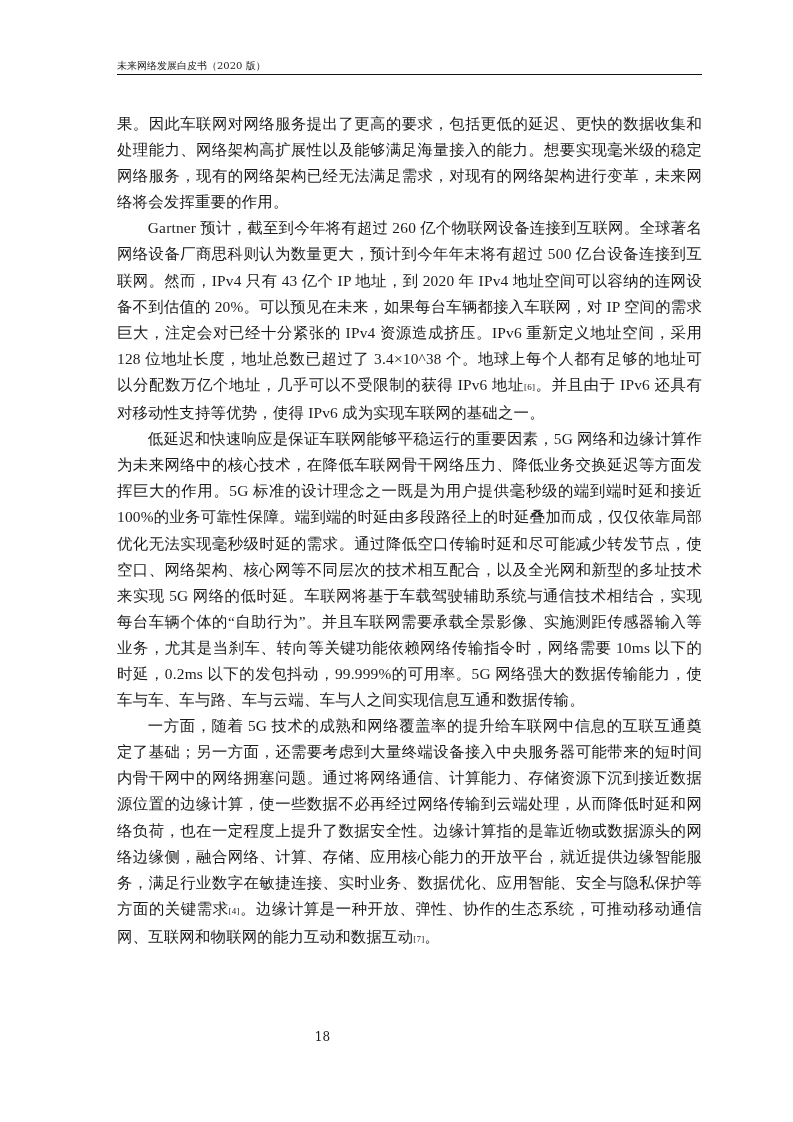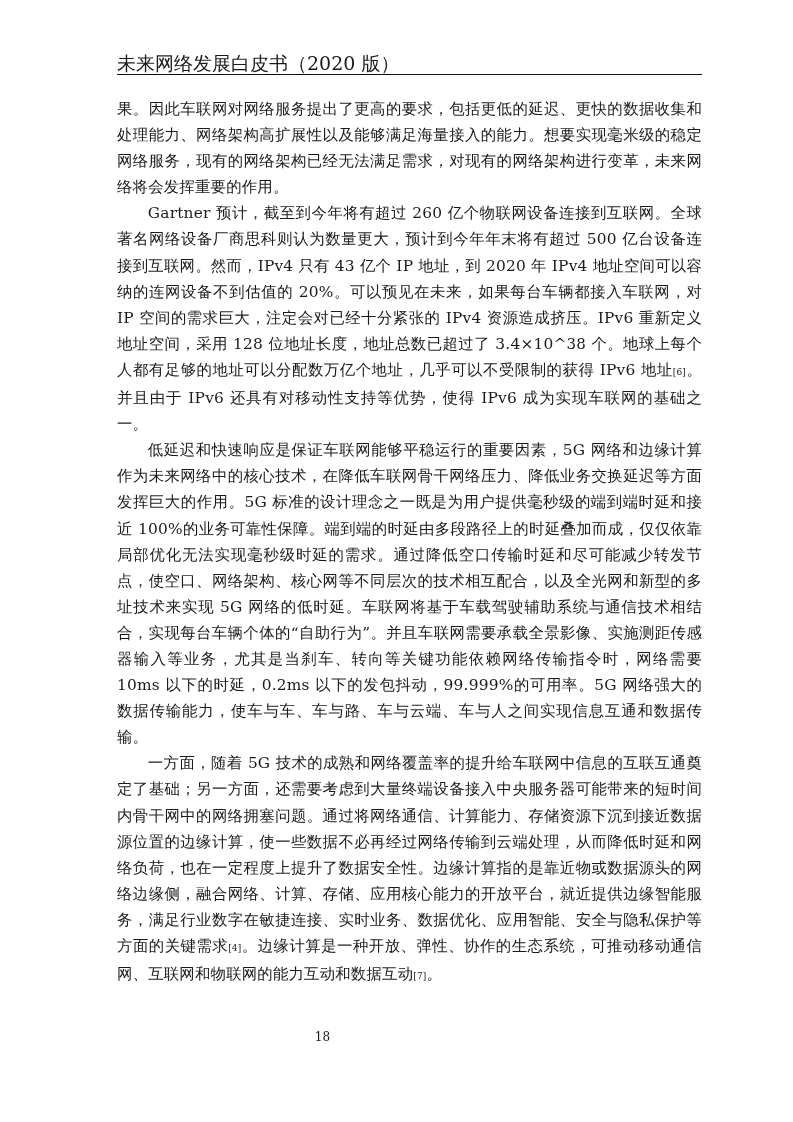--- a/index.html
+++ b/index.html
@@ -1,19 +1,19 @@
 <!DOCTYPE html>
 <html><head>
 <meta charset="utf-8">
 <style>
   html,body{margin:0;padding:0;background:#fff;}
   body{width:793px;height:1122px;position:relative;overflow:hidden;font-family:"DejaVu Serif","Liberation Serif",serif;color:#1a1a1a;}
   .header{position:absolute;left:117px;top:54px;width:585px;height:20px;border-bottom:1.5px solid #111;}
-  .header-title{font-size:19px;line-height:18px;}
-  .body{position:absolute;left:117px;top:96px;width:585px;}
+  .header-title{font-size:10px;line-height:18px;}
+  .body{position:absolute;left:117px;top:111px;width:585px;font-family:Liberation Serif, serif;}
   .para{font-size:15.4px;line-height:26.1px;margin:0;text-align:justify;text-justify:inter-character;letter-spacing:0.2px;}
   .indent{text-indent:2em;}
   .ref{font-size:9px;}
   .sup{font-size:15px;}
   .page-number{position:absolute;left:0;width:645px;top:1030px;text-align:center;font-size:12px;}
 </style>
 </head>
 <body>
 
 <div class="header">

